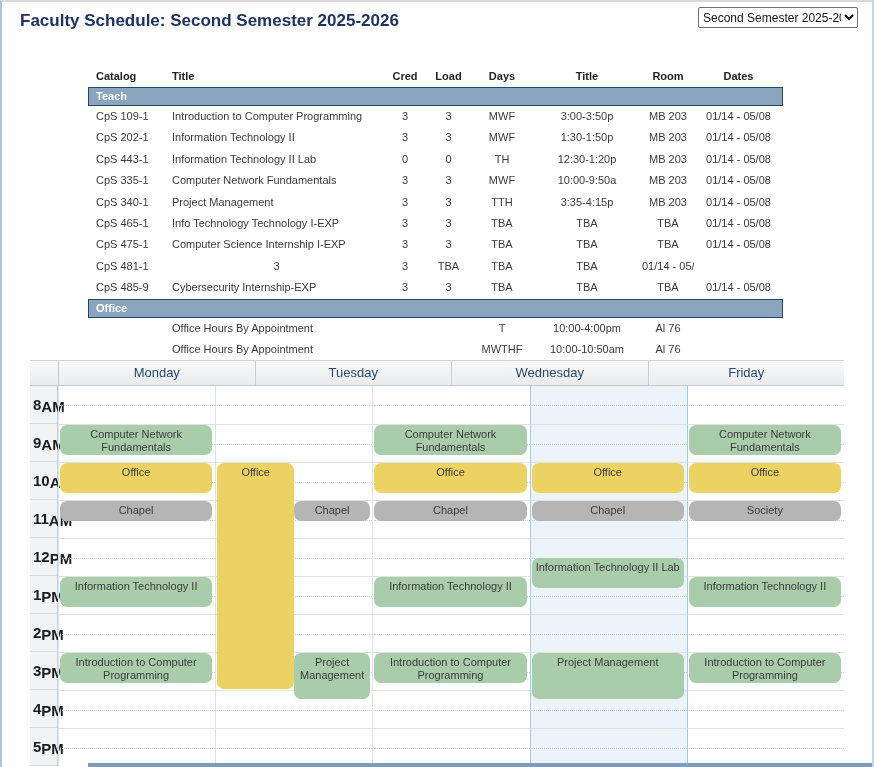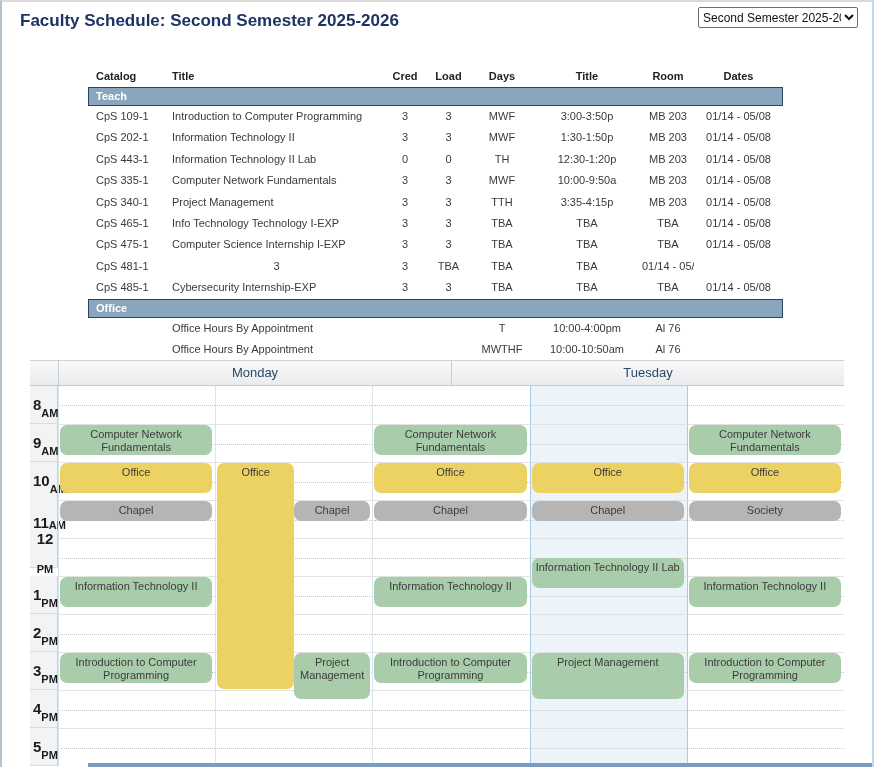--- a/index.html
+++ b/index.html
@@ -35,21 +35,21 @@
     border-top:1px solid #cdd3d8; border-bottom:1px solid #c2cbd2; }
   .day-spacer { width:28px; }
   .day-cell { flex:1; text-align:center; line-height:24px; font-size:13px; color:#29486b;
     border-left:1px solid #c6cdd4; }
   .day-cell.today { background:#eef6fb; color:#3779ad; border:2px solid #79b2de; line-height:22px; }
   .cal-body { position:relative; width:814px; height:380px; }
   .gut { position:absolute; left:0; width:28px; height:38px; background:#f2f3f5;
     border-right:1px solid #c6d1da; border-bottom:1px solid #d7dcdf;
     display:flex; align-items:center; padding-left:3px; }
   .hnum { font-size:15px; font-weight:bold; color:#1b1b1b; }
-  .hsuf { font-size:11px; font-weight:bold; color:#1b1b1b; margin-top:16px; }
+  .hsuf { font-size:15px; font-weight:bold; color:#1b1b1b; margin-top:4px; }
   .cell { position:absolute; height:38px; border-left:1px solid #d8e4ee; border-top:1px solid #e2e2e2; }
   .cell.first { border-top:none; }
   .cell.today { background:#edf4f9; border-left:1px solid #a6cbe6; }
   .cell.aftertoday { border-left:1px solid #a6cbe6; }
   .cell::after { content:''; position:absolute; left:1px; right:0; top:50%;
     border-top:1px dotted #c8c8c8; }
   .event { position:absolute; border-radius:7px; font-size:11px; line-height:13px;
     color:#3c3c3c; text-align:center; padding:3px 2px 0; overflow:hidden; z-index:5; }
   .bottom-bar { position:absolute; left:88px; right:2px; bottom:0; height:4px; background:#7b9cc0; }
 </style>
@@ -149,21 +149,21 @@
         <div class="trow">
           <div class="td col0">CpS 481-1</div>
           <div class="td col2">3</div>
           <div class="td col3">3</div>
           <div class="td col4">TBA</div>
           <div class="td col5">TBA</div>
           <div class="td col6">TBA</div>
           <div class="td col7">01/14 - 05/08</div>
         </div>
         <div class="trow">
-          <div class="td col0">CpS 485-1</div>
+          <div class="td col0">CpS 485-9</div>
           <div class="td col1">Cybersecurity Internship-EXP</div>
           <div class="td col2">3</div>
           <div class="td col3">3</div>
           <div class="td col4">TBA</div>
           <div class="td col5">TBA</div>
           <div class="td col6">TBA</div>
           <div class="td col7">01/14 - 05/08</div>
         </div>
         <div class="section-bar">Office</div>
         <div class="trow">
@@ -187,20 +187,22 @@
           <div class="td col7"></div>
         </div>
       </div>
   </div>
 
   <div class="cal">
     <div class="day-header">
         <div class="day-spacer"></div>
         <div class="day-cell">Monday</div>
         <div class="day-cell">Tuesday</div>
+        <div class="day-cell">Wednesday</div>
+        <div class="day-cell">Friday</div>
       </div>
     <div class="cal-body">
         <div class="gut" style="top: 0px;">
           <span class="hnum">8</span>
           <span class="hsuf">AM</span>
         </div>
         <div class="cell first" style="left: 28px; top: 0px; width: 157.2px;"></div>
         <div class="cell first" style="left: 185.2px; top: 0px; width: 157.2px;"></div>
         <div class="cell first" style="left: 342.4px; top: 0px; width: 157.2px;"></div>
         <div class="cell today first" style="left: 499.6px; top: 0px; width: 157.2px;"></div>
@@ -216,30 +218,30 @@
         <div class="cell aftertoday" style="left: 656.8px; top: 38px; width: 157.2px;"></div>
         <div class="gut" style="top: 76px;">
           <span class="hnum">10</span>
           <span class="hsuf">AM</span>
         </div>
         <div class="cell" style="left: 28px; top: 76px; width: 157.2px;"></div>
         <div class="cell" style="left: 185.2px; top: 76px; width: 157.2px;"></div>
         <div class="cell" style="left: 342.4px; top: 76px; width: 157.2px;"></div>
         <div class="cell today" style="left: 499.6px; top: 76px; width: 157.2px;"></div>
         <div class="cell aftertoday" style="left: 656.8px; top: 76px; width: 157.2px;"></div>
-        <div class="gut" style="top: 108px; align-items: flex-end;">
+        <div class="gut" style="top: 114px;">
           <span class="hnum">11</span>
           <span class="hsuf">AM</span>
         </div>
         <div class="cell" style="left: 28px; top: 114px; width: 157.2px;"></div>
         <div class="cell" style="left: 185.2px; top: 114px; width: 157.2px;"></div>
         <div class="cell" style="left: 342.4px; top: 114px; width: 157.2px;"></div>
         <div class="cell today" style="left: 499.6px; top: 114px; width: 157.2px;"></div>
         <div class="cell aftertoday" style="left: 656.8px; top: 114px; width: 157.2px;"></div>
-        <div class="gut" style="top: 144px; flex-direction: column;">
+        <div class="gut" style="top: 152px;">
           <span class="hnum">12</span>
           <span class="hsuf">PM</span>
         </div>
         <div class="cell" style="left: 28px; top: 152px; width: 157.2px;"></div>
         <div class="cell" style="left: 185.2px; top: 152px; width: 157.2px;"></div>
         <div class="cell" style="left: 342.4px; top: 152px; width: 157.2px;"></div>
         <div class="cell today" style="left: 499.6px; top: 152px; width: 157.2px;"></div>
         <div class="cell aftertoday" style="left: 656.8px; top: 152px; width: 157.2px;"></div>
         <div class="gut" style="top: 190px;">
           <span class="hnum">1</span>

